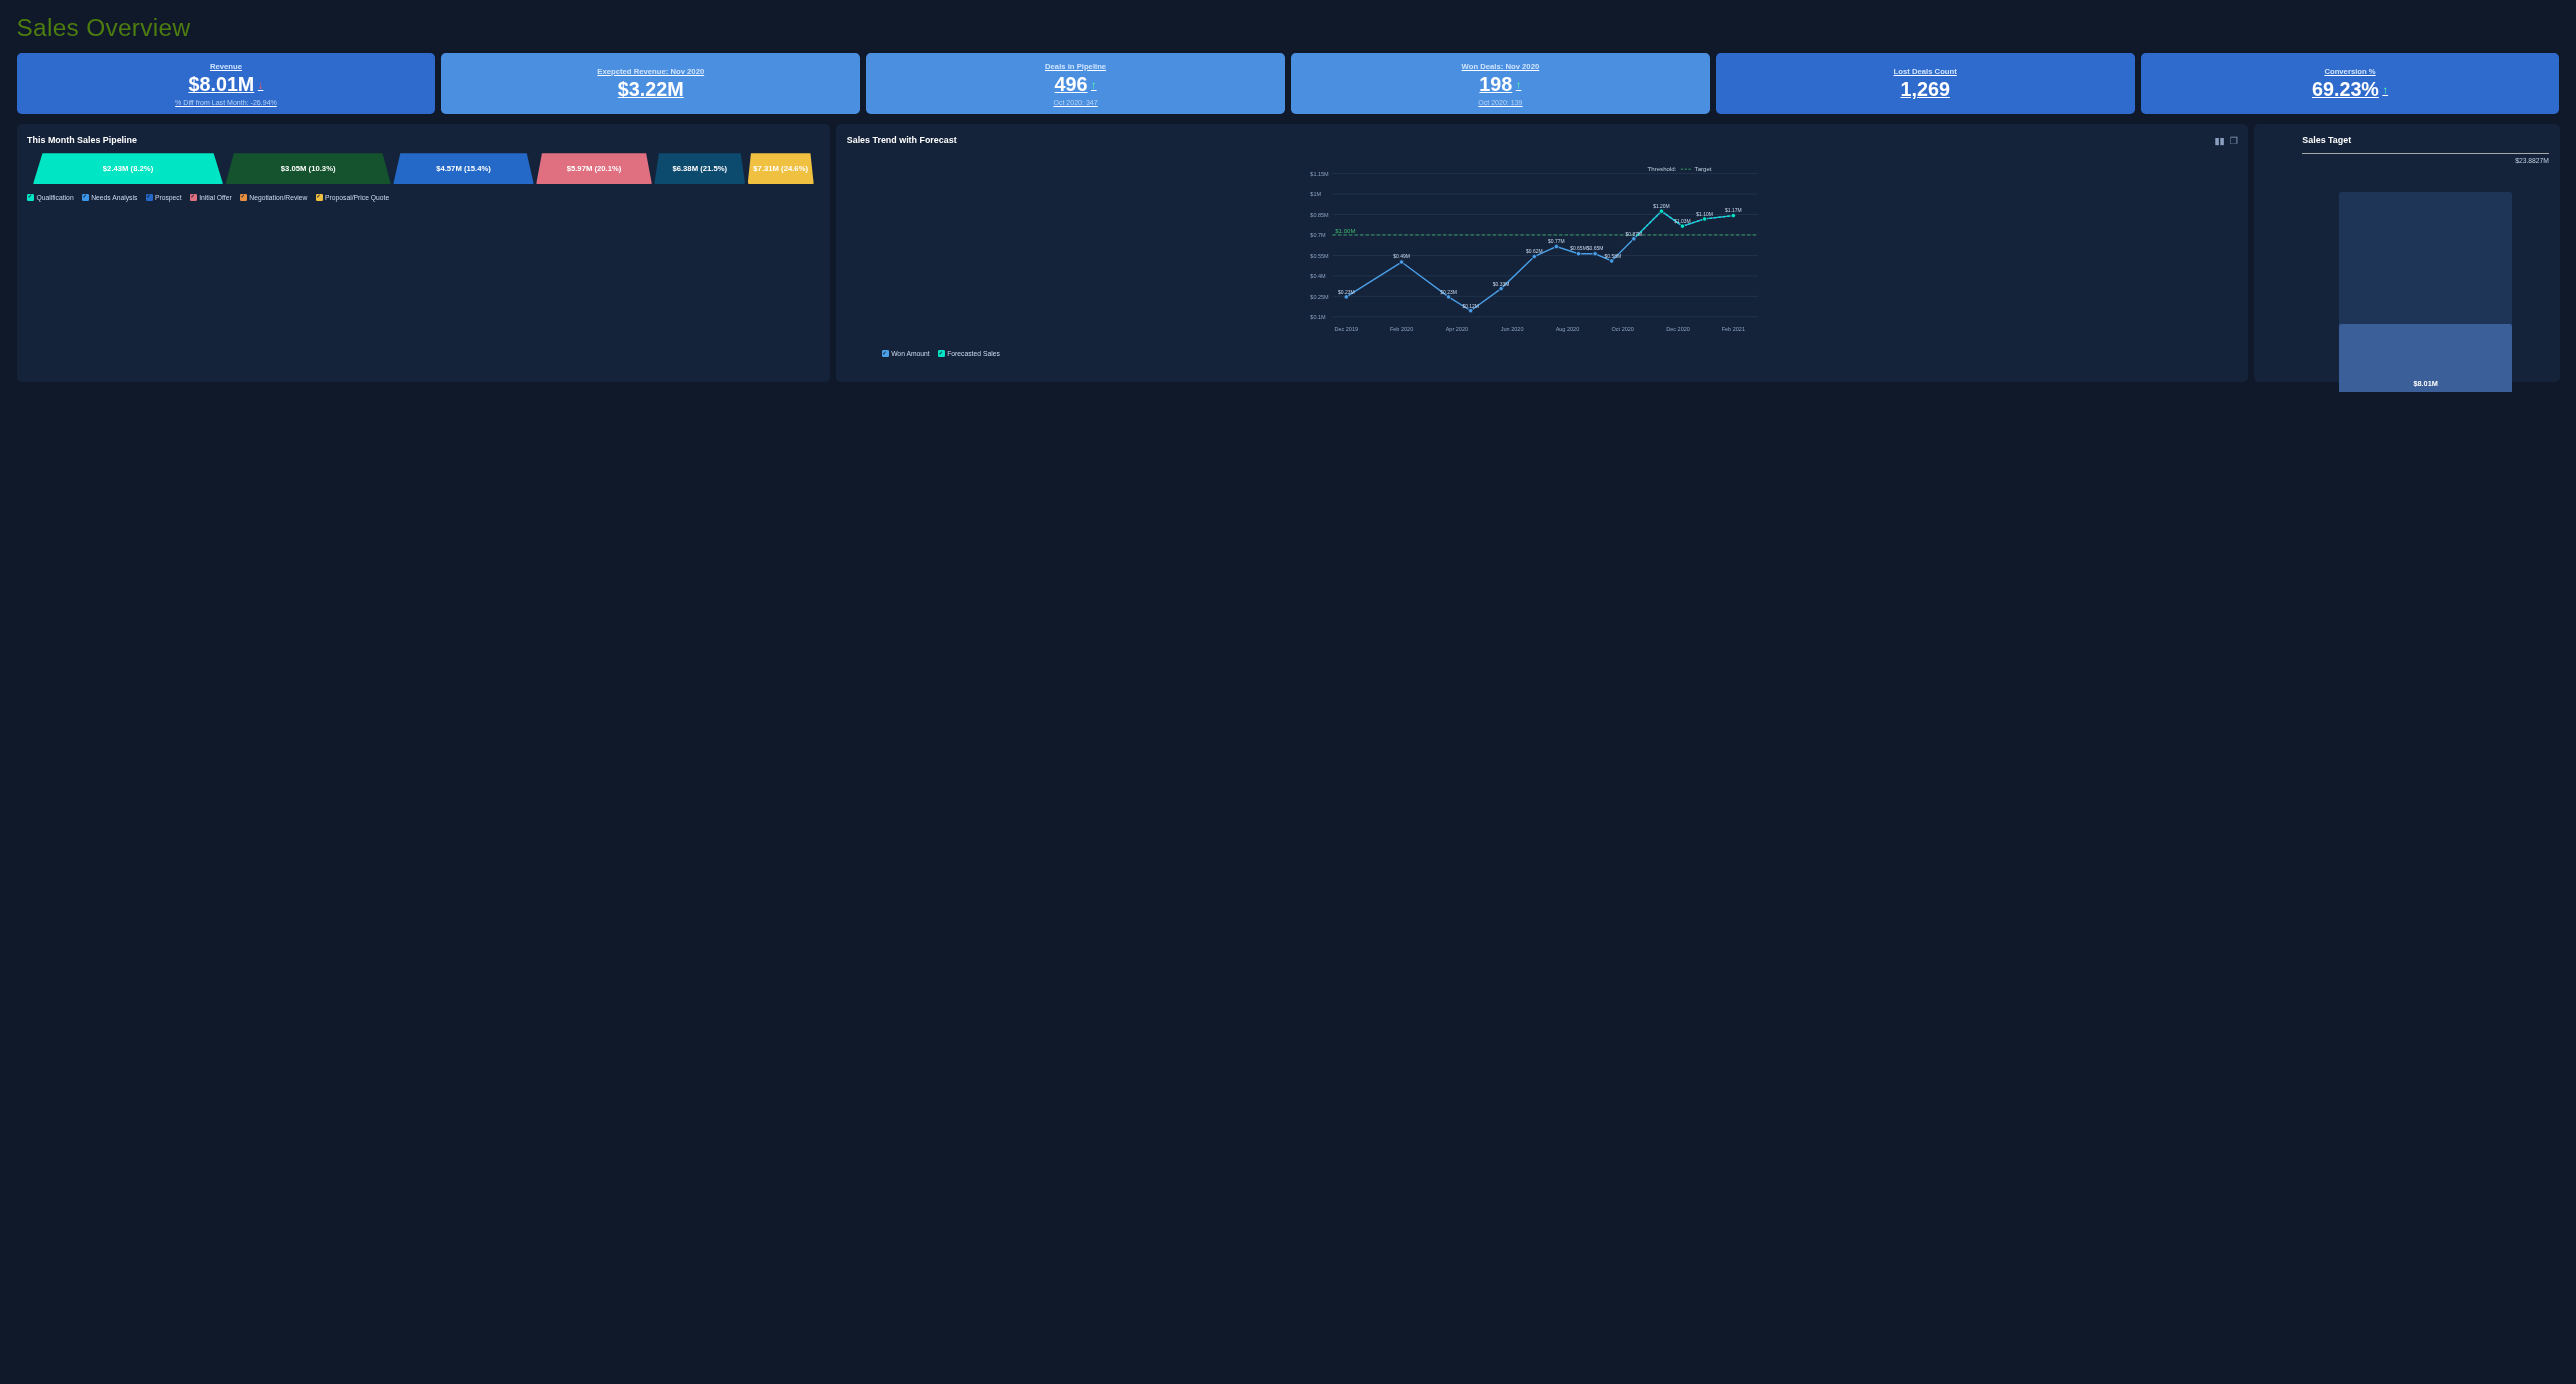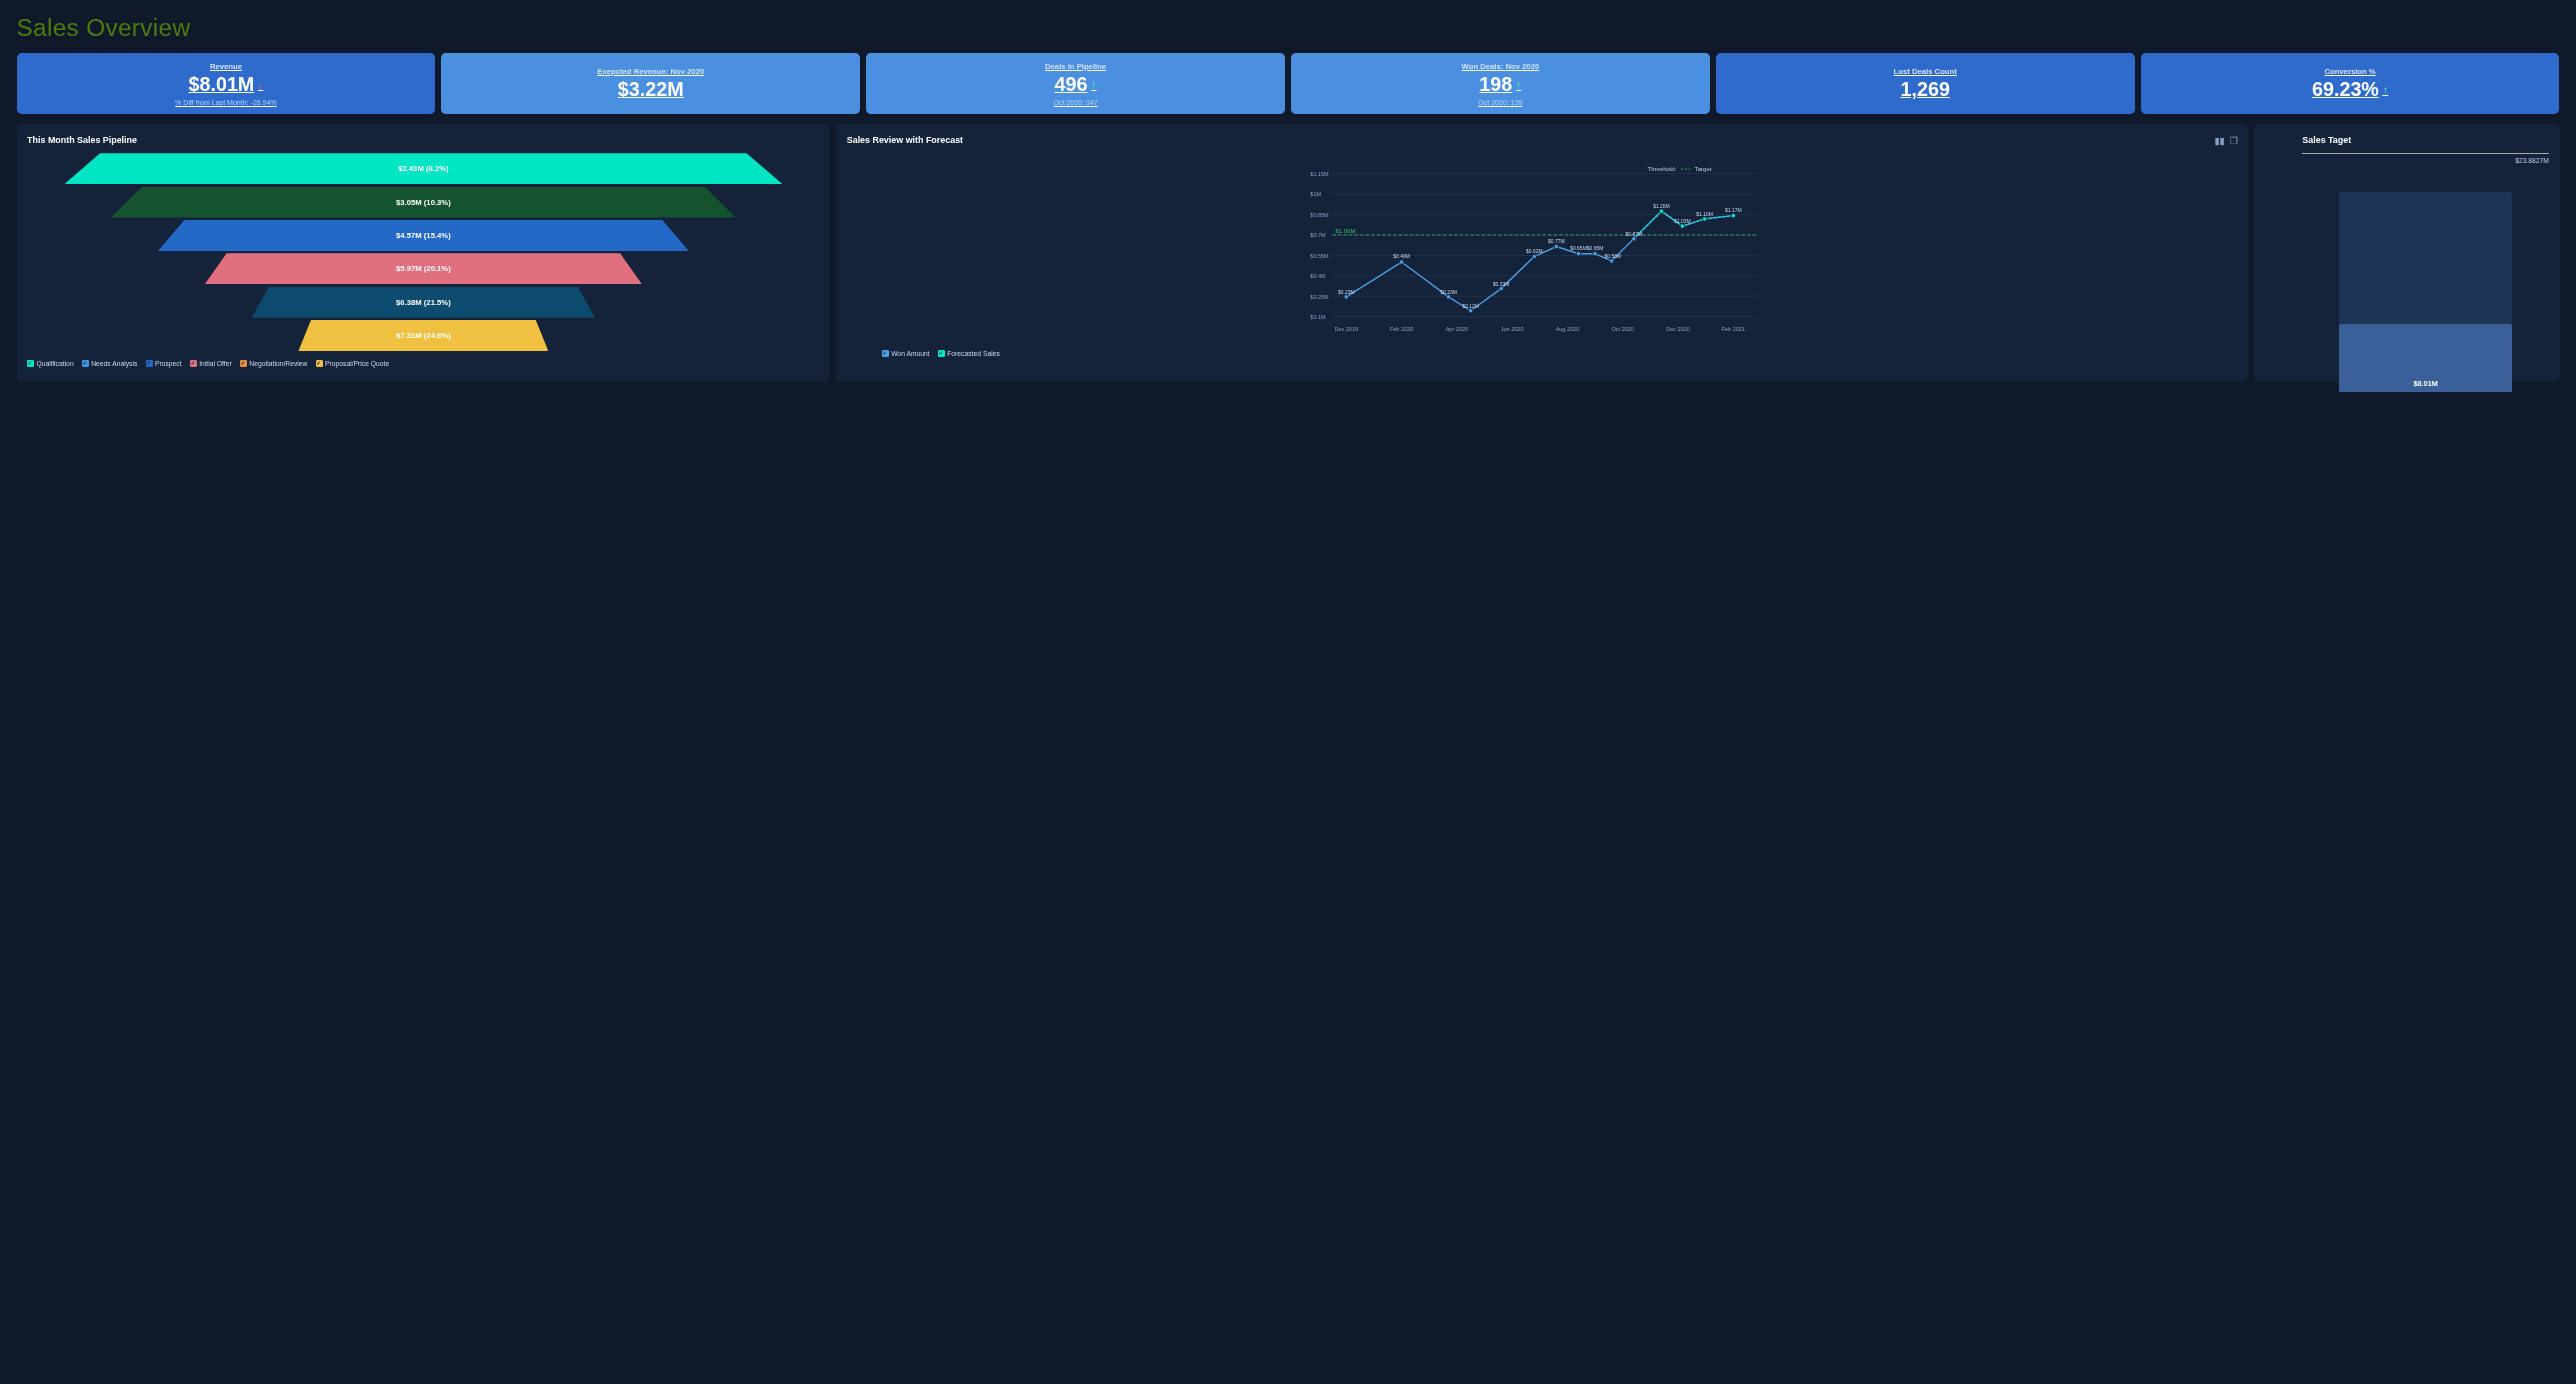--- a/index.html
+++ b/index.html
@@ -82,21 +82,21 @@
     .panel-title {
       font-size: 0.95rem;
       font-weight: 700;
       color: #fff;
       margin-bottom: 8.2px;
     }
 
     
     .funnel-container {
       display: flex;
-      flex-direction: column;
+      flex-direction: row;
       align-items: center;
       gap: 2.4px;
       margin-bottom: 9.4px;
       padding: 0 5.9px;
     }
     .funnel-item {
       display: flex;
       align-items: center;
       justify-content: center;
       color: #fff;
@@ -300,21 +300,21 @@
         </div>
         <div class="legend-item">
           <span class="legend-dot" style="background: rgb(240, 192, 64);"></span>
           <span>Proposal/Price Quote</span>
         </div>
       </div>
   </div>
 
   <div class="panel panel-trend">
     <div class="chart-header">
-      <div class="panel-title">Sales Review with Forecast</div>
+      <div class="panel-title">Sales Trend with Forecast</div>
       <div class="chart-icons">
         <span>▮▮</span>
         <span>❐</span>
       </div>
     </div>
     
     <svg viewBox="0 0 860 340" class="trend-chart" xmlns="http://www.w3.org/2000/svg">
 
       <rect width="860" height="340" fill="#14233a"></rect>
 

